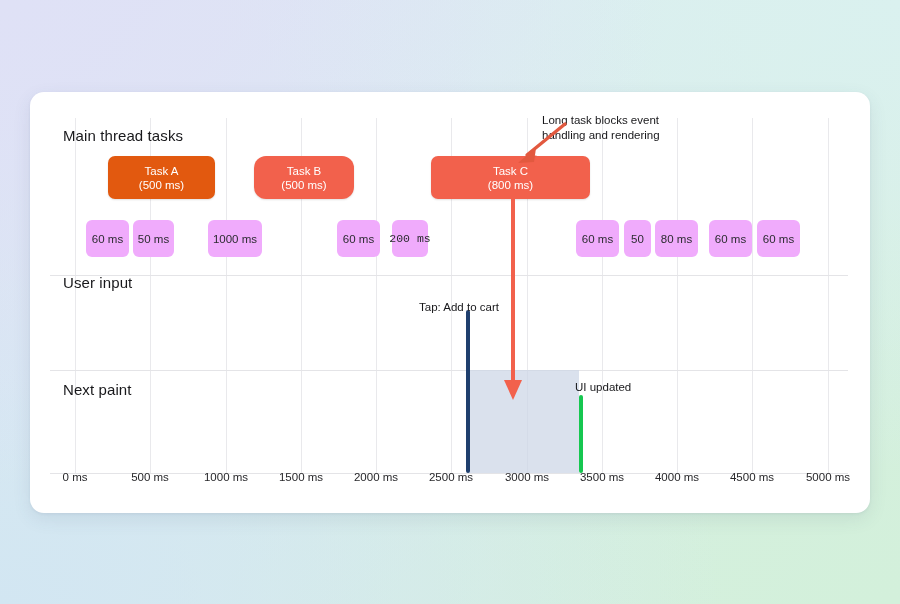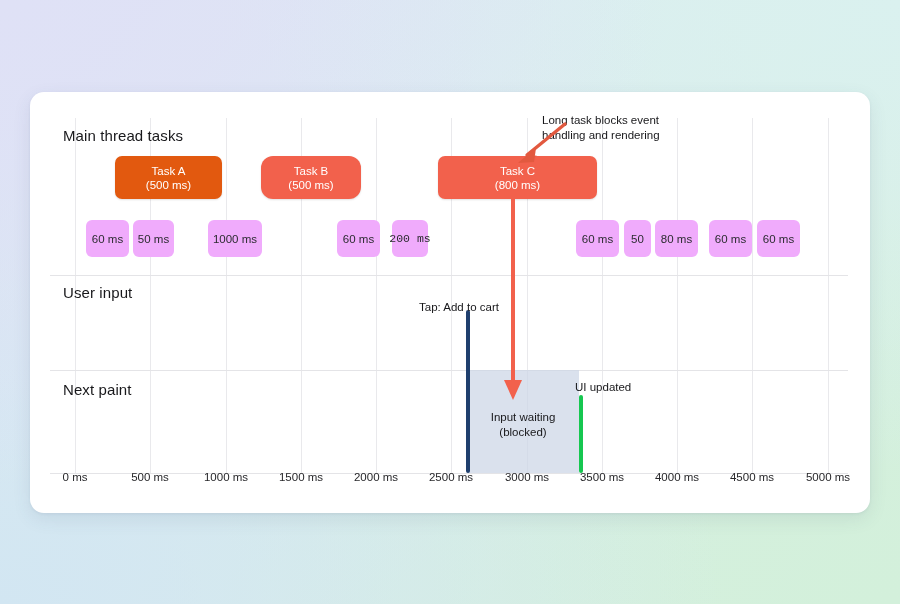--- a/index.html
+++ b/index.html
@@ -78,21 +78,20 @@
     height: 43px;
     border-radius: 7px;
     color: #ffffff;
     display: flex;
     flex-direction: column;
     align-items: center;
     justify-content: center;
     font-size: 11.5px;
     line-height: 14px;
     box-shadow: 0 1px 2px rgba(0,0,0,0.12);
-    margin-left: 7px;
   }
   .taskbar .t-name { display: block; }
   .taskbar .t-dur  { display: block; }
   
   .minitask {
     position: absolute;
     height: 37px;
     border-radius: 6px;
     background: #f0abfc;
     color: #2b2b30;
@@ -169,28 +168,24 @@
       <div class="vline" style="left:572px"></div>
       <div class="vline" style="left:647px"></div>
       <div class="vline" style="left:722px"></div>
       <div class="vline" style="left:798px"></div>
 
       <div class="hline" style="top:183px"></div>
       <div class="hline" style="top:278px"></div>
       <div class="hline" style="top:381px"></div>
 
       <div class="row-label" style="top:35px">Main thread tasks</div>
-      <div class="row-label" style="top:192px">User input</div>
+      <div class="row-label" style="top:182px">User input</div>
       <div class="row-label" style="top:289px">Next paint</div>
 
       <div class="band" style="left:437px; top:278px; width:112px; height:103px;"></div>
-      <div class="band-label" style="left:437px; top:318px; width:112px;">
-        <div>Input waiting</div>
-        <div>(blocked)</div>
-      </div>
 
       <div class="taskbar" style="left:78px; top:64px; width:107px; background:#e2590f;">
         <span class="t-name">Task A</span>
         <span class="t-dur">(500 ms)</span>
       </div>
 
       <div class="taskbar" style="left:224px; top:64px; width:100px; background:#f2614c;border-radius:12px;">
         <span class="t-name">Task B</span>
         <span class="t-dur">(500 ms)</span>
       </div>

